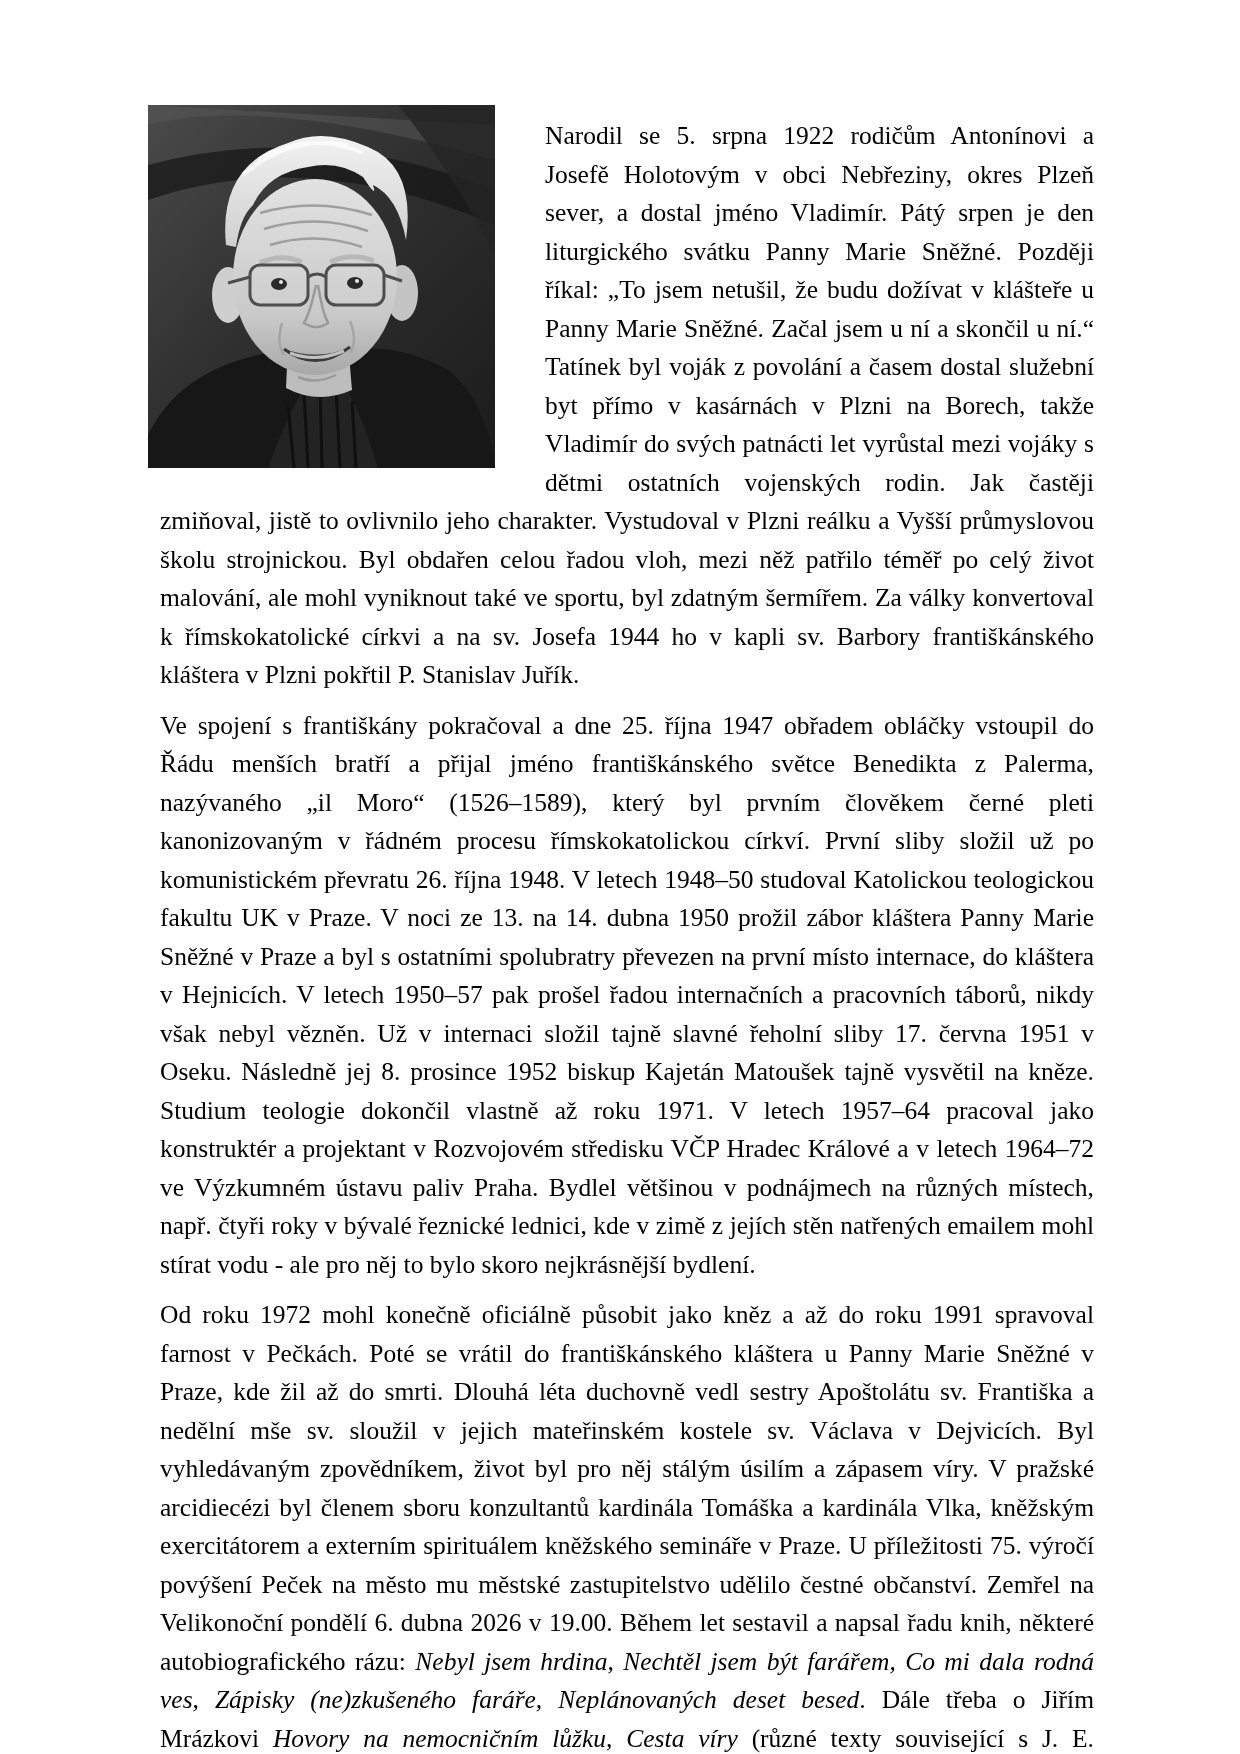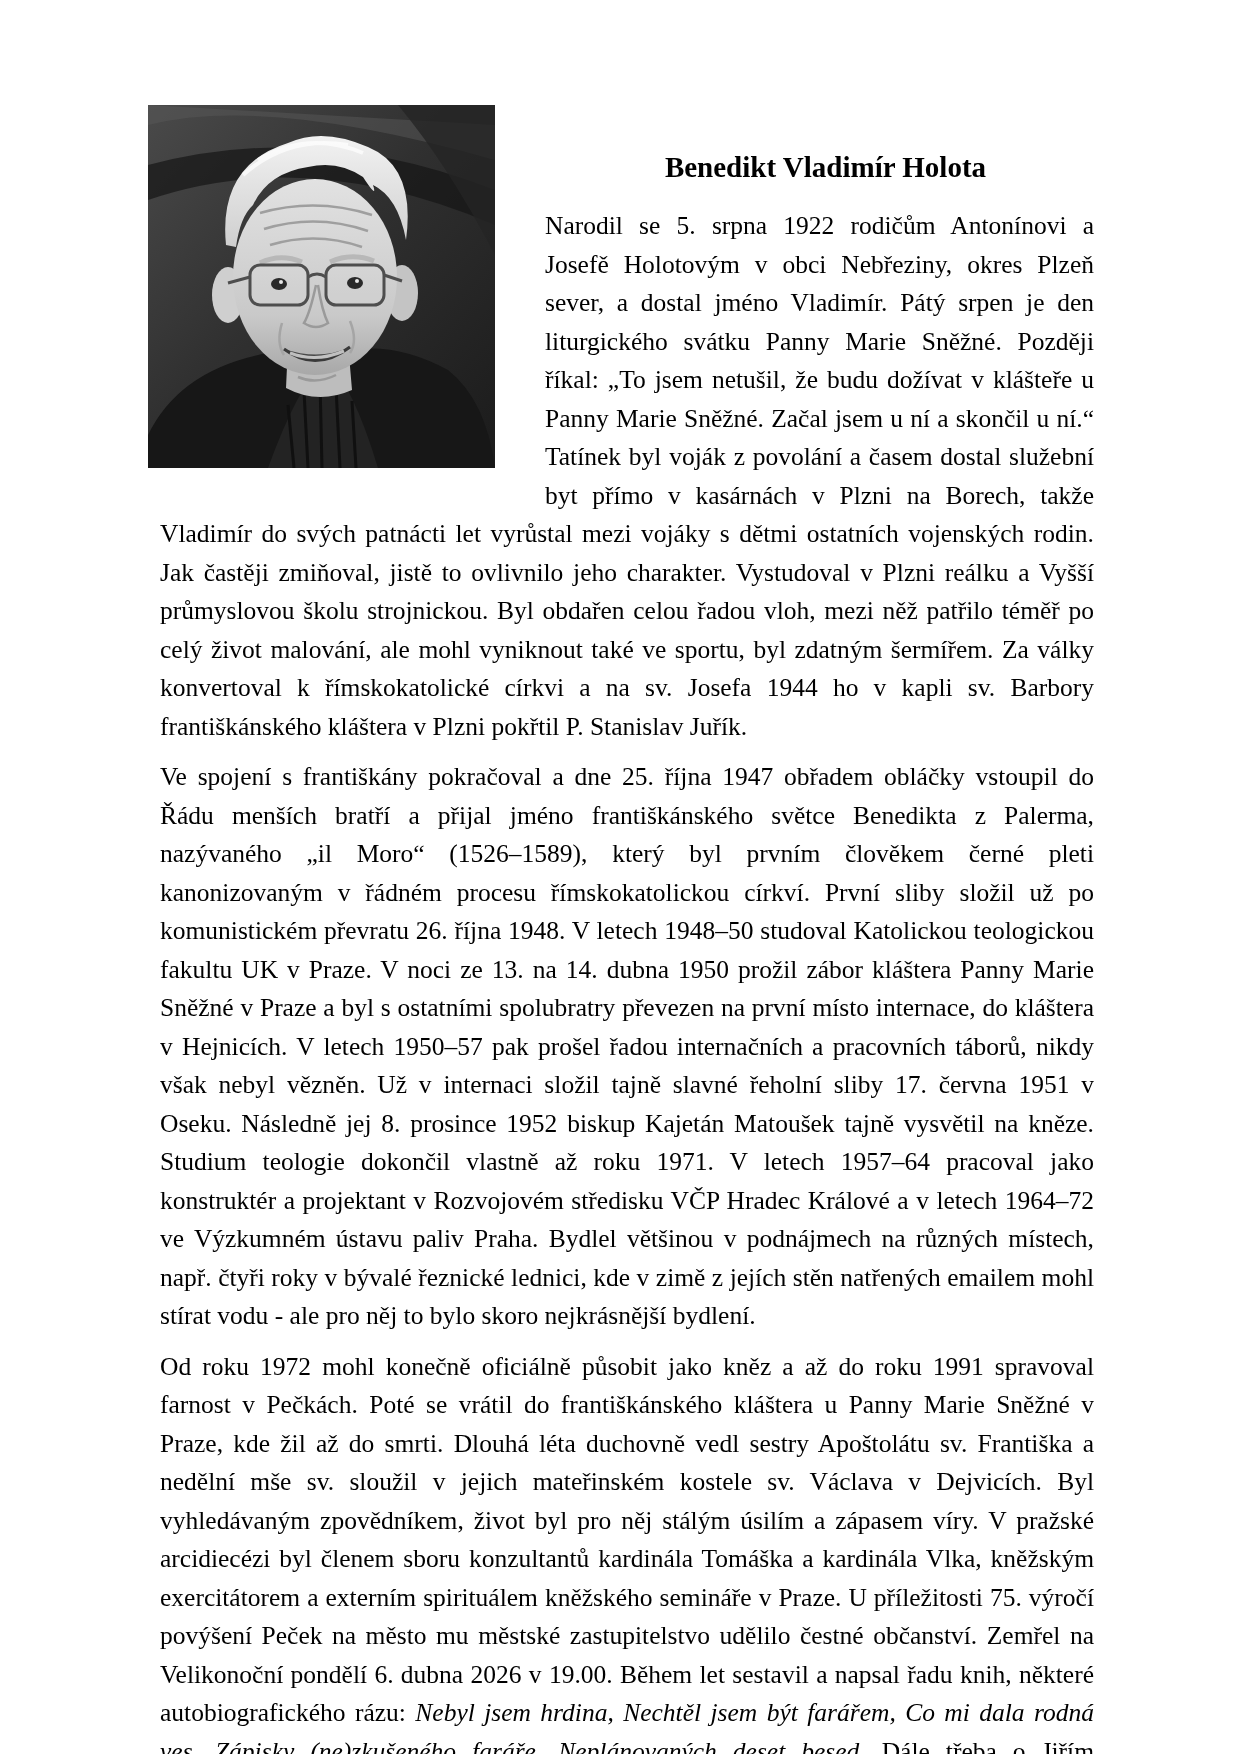--- a/index.html
+++ b/index.html
@@ -101,21 +101,20 @@
       <path d="M134,218 Q128,238 136,250 M202,216 Q210,236 202,248" stroke="#a5a5a5" stroke-width="2.5" fill="none"></path>
 
       <path d="M136,244 Q168,268 202,242 Q172,256 136,244 Z" fill="#4a4a4a"></path>
       <path d="M136,244 Q168,268 202,242" stroke="#3a3a3a" stroke-width="3" fill="none"></path>
       <path d="M142,248 Q168,258 196,246" stroke="#e0e0e0" stroke-width="3" fill="none" opacity="0.8"></path>
 
       <path d="M150,272 Q168,280 188,270" stroke="#9a9a9a" stroke-width="2.5" fill="none"></path>
     </svg>
   </div>
 
-  <h1 class="doc-title">Benedikt Vladimír Holota</h1>
 
   <div class="article">
       <p><span>Narodil se 5. srpna 1922 rodičům Antonínovi a Josefě Holotovým v obci Nebřeziny, okres Plzeň sever, a dostal jméno Vladimír. Pátý srpen je den liturgického svátku Panny Marie Sněžné. Později říkal: „To jsem netušil, že budu dožívat v klášteře u Panny Marie Sněžné. Začal jsem u ní a skončil u ní.“ Tatínek byl voják z povolání a časem dostal služební byt přímo v kasárnách v Plzni na Borech, takže Vladimír do svých patnácti let vyrůstal mezi vojáky s dětmi ostatních vojenských rodin. Jak častěji zmiňoval, jistě to ovlivnilo jeho charakter. Vystudoval v Plzni reálku a Vyšší průmyslovou školu strojnickou. Byl obdařen celou řadou vloh, mezi něž patřilo téměř po celý život malování, ale mohl vyniknout také ve sportu, byl zdatným šermířem. Za války konvertoval k římskokatolické církvi a na sv. Josefa 1944 ho v kapli sv. Barbory františkánského kláštera v Plzni pokřtil P. Stanislav Juřík.</span></p>
       <p><span>Ve spojení s františkány pokračoval a dne 25. října 1947 obřadem obláčky vstoupil do Řádu menších bratří a přijal jméno františkánského světce Benedikta z Palerma, nazývaného „il Moro“ (1526–1589), který byl prvním člověkem černé pleti kanonizovaným v řádném procesu římskokatolickou církví. První sliby složil už po komunistickém převratu 26. října 1948. V letech 1948–50 studoval Katolickou teologickou fakultu UK v Praze. V noci ze 13. na 14. dubna 1950 prožil zábor kláštera Panny Marie Sněžné v Praze a byl s ostatními spolubratry převezen na první místo internace, do kláštera v Hejnicích. V letech 1950–57 pak prošel řadou internačních a pracovních táborů, nikdy však nebyl vězněn. Už v internaci složil tajně slavné řeholní sliby 17. června 1951 v Oseku. Následně jej 8. prosince 1952 biskup Kajetán Matoušek tajně vysvětil na kněze. Studium teologie dokončil vlastně až roku 1971. V letech 1957–64 pracoval jako konstruktér a projektant v Rozvojovém středisku VČP Hradec Králové a v letech 1964–72 ve Výzkumném ústavu paliv Praha. Bydlel většinou v podnájmech na různých místech, např. čtyři roky v bývalé řeznické lednici, kde v zimě z jejích stěn natřených emailem mohl stírat vodu - ale pro něj to bylo skoro nejkrásnější bydlení.</span></p>
       <p><span>Od roku 1972 mohl konečně oficiálně působit jako kněz a až do roku 1991 spravoval farnost v Pečkách. Poté se vrátil do františkánského kláštera u Panny Marie Sněžné v Praze, kde žil až do smrti. Dlouhá léta duchovně vedl sestry Apoštolátu sv. Františka a nedělní mše sv. sloužil v jejich mateřinském kostele sv. Václava v Dejvicích. Byl vyhledávaným zpovědníkem, život byl pro něj stálým úsilím a zápasem víry. V pražské arcidiecézi byl členem sboru konzultantů kardinála Tomáška a kardinála Vlka, kněžským exercitátorem a externím spirituálem kněžského semináře v Praze. U příležitosti 75. výročí povýšení Peček na město mu městské zastupitelstvo udělilo čestné občanství. Zemřel na Velikonoční pondělí 6. dubna 2026 v 19.00. Během let sestavil a napsal řadu knih, některé autobiografického rázu: </span><i>Nebyl jsem hrdina, Nechtěl jsem být farářem, Co mi dala rodná ves, Zápisky (ne)zkušeného faráře, Neplánovaných deset besed</i><span>. Dále třeba o Jiřím Mrázkovi </span><i>Hovory na nemocničním lůžku, Cesta víry</i><span> (různé texty související s J. E. Urbanem), </span><i>Čtyři cesty</i><span>. Dále k tématům duchovního života: </span></p>
     </div>
 
 </div>
 
 </body></html>

